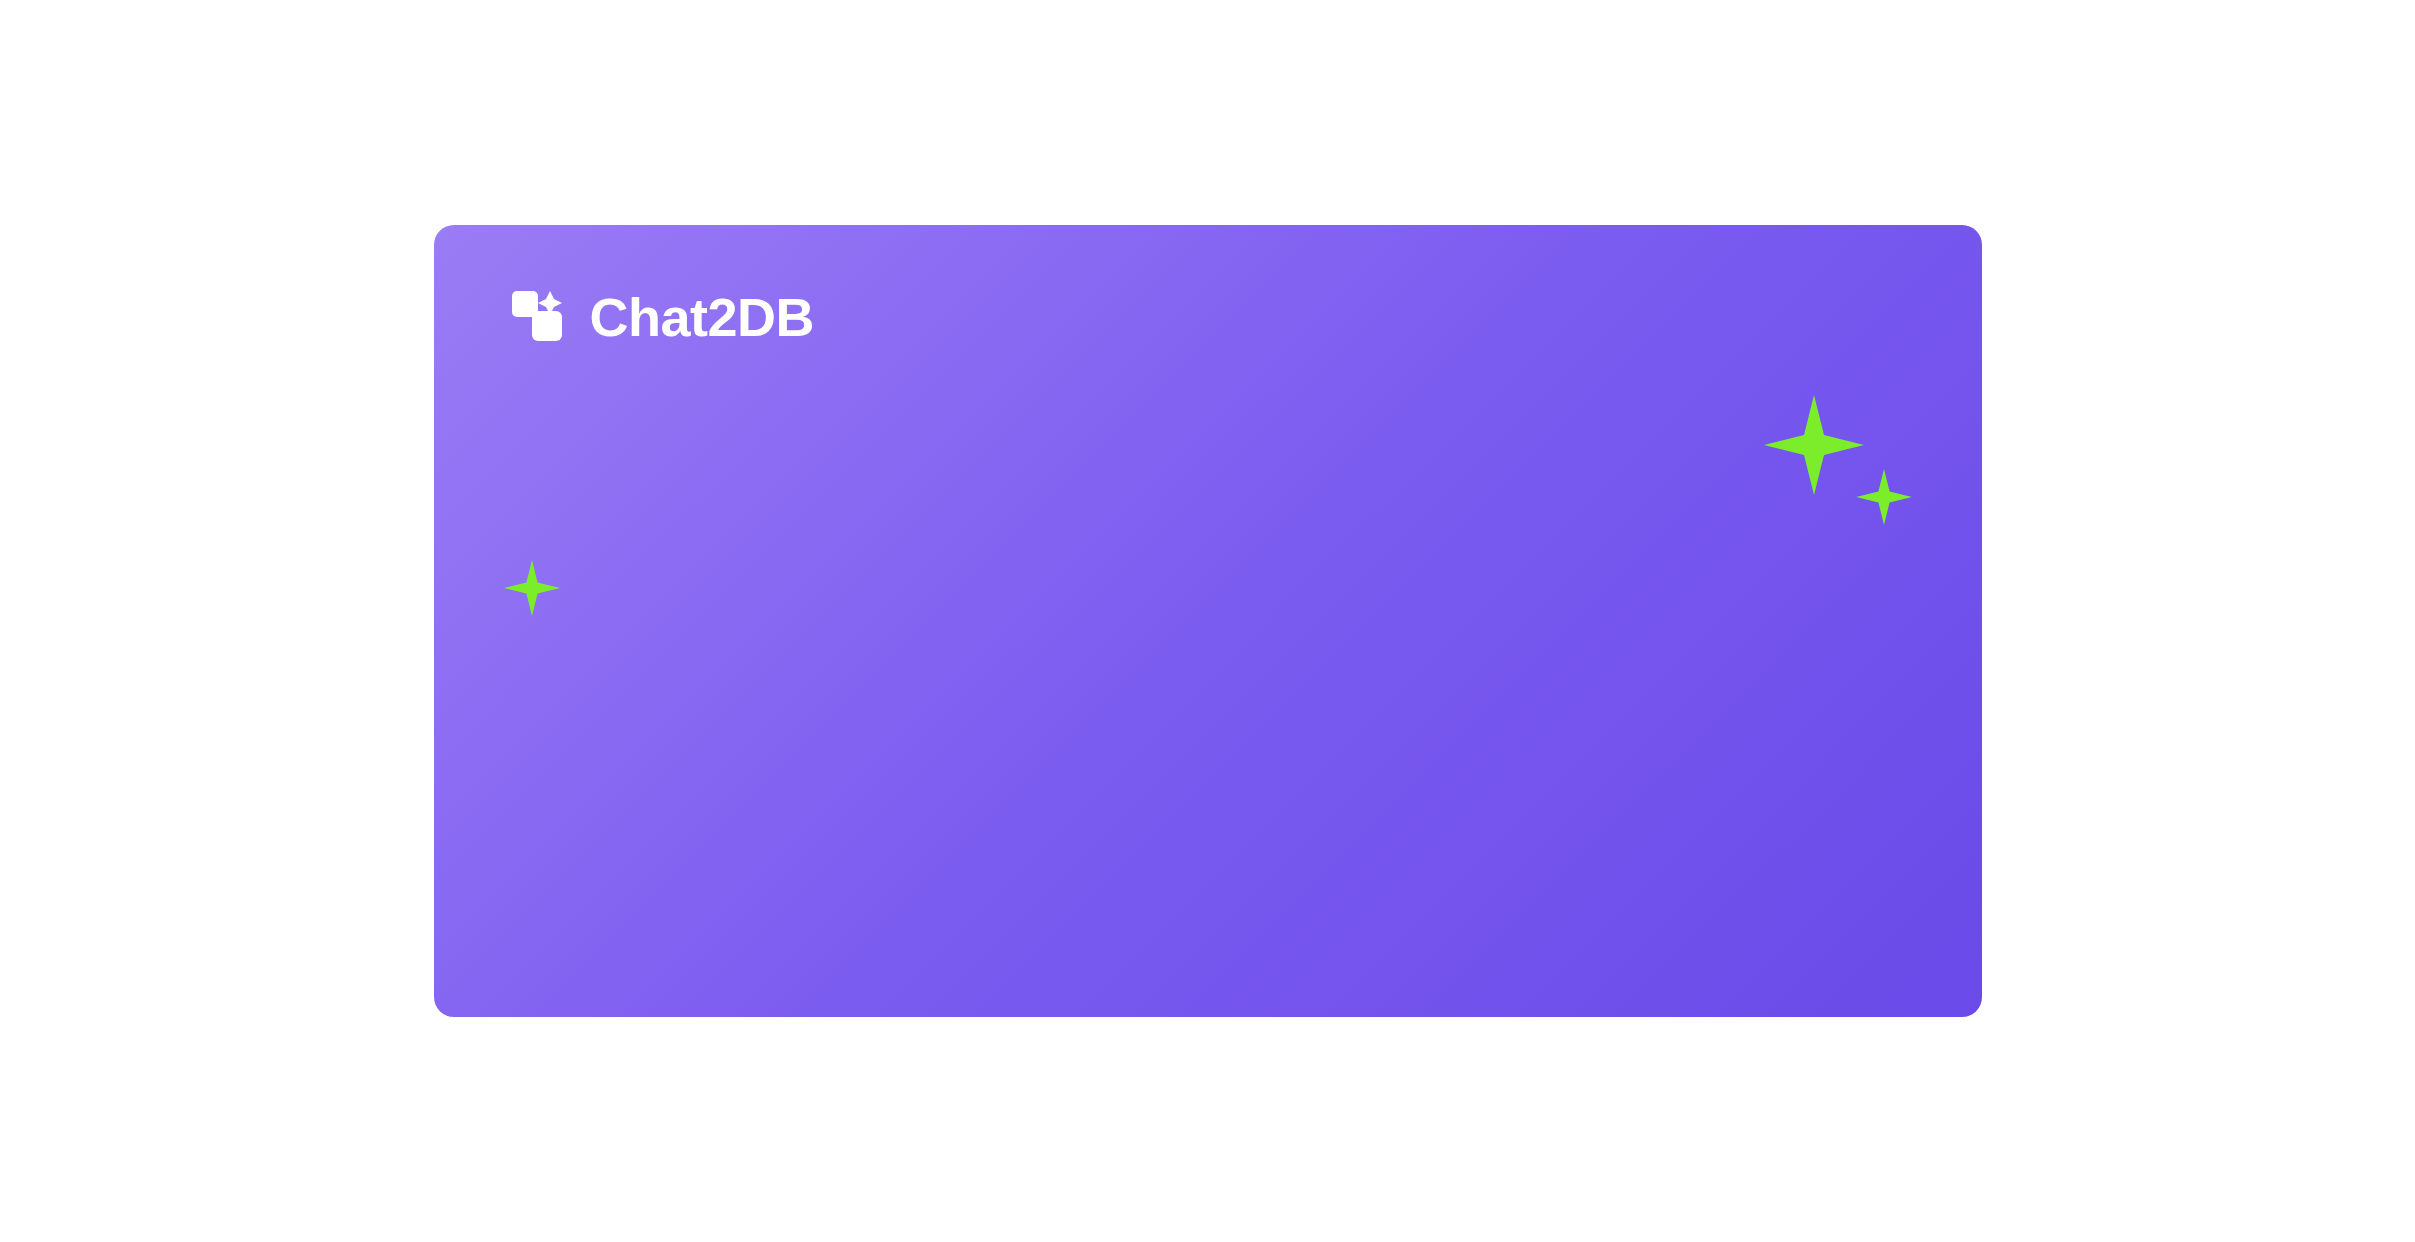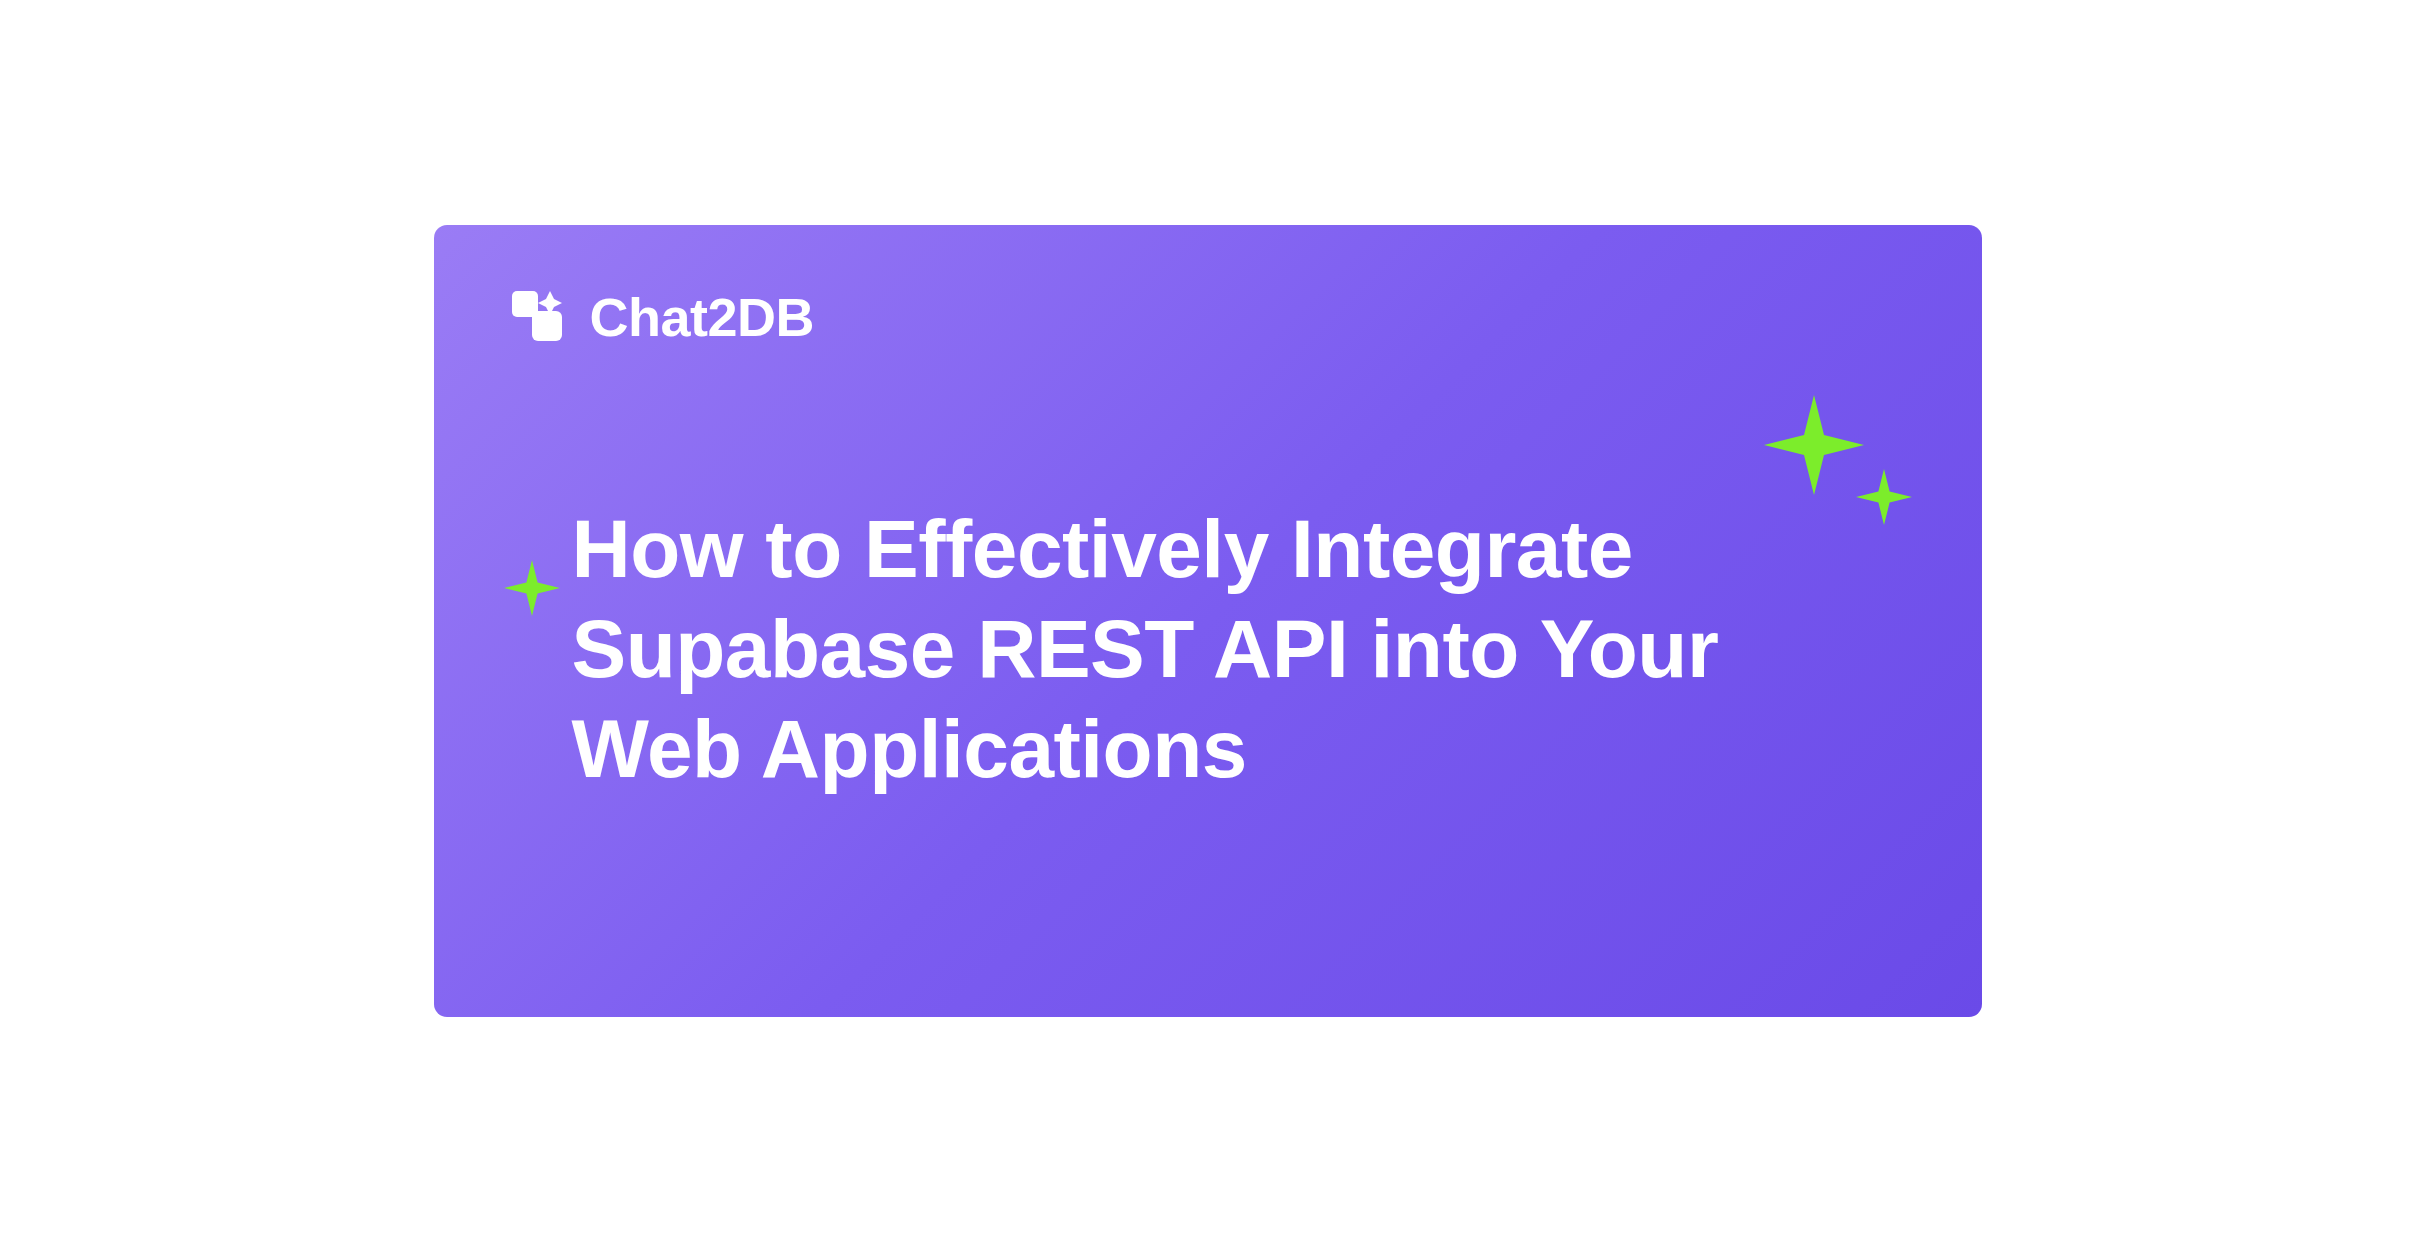--- a/index.html
+++ b/index.html
@@ -14,21 +14,21 @@
       font-family: -apple-system, BlinkMacSystemFont, 'Segoe UI', 'Helvetica Neue', Arial, sans-serif;
     }
     .hero-card {
       position: absolute;
       left: 50%;
       top: 50%;
       transform: translate(-50%, -50%);
       width: 1548px;
       height: 792px;
       background: linear-gradient(135deg, #9a7cf5 0%, #7b5cf0 50%, #6a4ae8 100%);
-      border-radius: 13px;
+      border-radius: 20px;
       overflow: hidden;
     }
     .logo-row {
       position: absolute;
       top: 60px;
       left: 72px;
       display: flex;
       align-items: center;
       gap: 20px;
     }
@@ -87,21 +87,20 @@
       <svg viewBox="0 0 64 64" width="64" height="64">
 
         <rect x="6" y="6" width="26" height="26" rx="5" fill="#ffffff"></rect>
         <rect x="26" y="26" width="30" height="30" rx="6" fill="#ffffff"></rect>
         <path d="M44 6 L48 14 L56 18 L48 22 L44 30 L40 22 L32 18 L40 14 Z" fill="#ffffff"></path>
       </svg>
     </span>
     <span class="brand-name">Chat2DB</span>
   </div>
 
-  <h1 class="headline">How to Effectively Integrate Supabase REST API into Your Web Applications</h1>
 
   <svg class="sparkle sparkle-big" viewBox="0 0 100 100">
     <path d="M50 0 L60 40 L100 50 L60 60 L50 100 L40 60 L0 50 L40 40 Z"></path>
   </svg>
   <svg class="sparkle sparkle-small" viewBox="0 0 100 100">
     <path d="M50 0 L60 40 L100 50 L60 60 L50 100 L40 60 L0 50 L40 40 Z"></path>
   </svg>
   <svg class="sparkle sparkle-left" viewBox="0 0 100 100">
     <path d="M50 0 L60 40 L100 50 L60 60 L50 100 L40 60 L0 50 L40 40 Z"></path>
   </svg>

